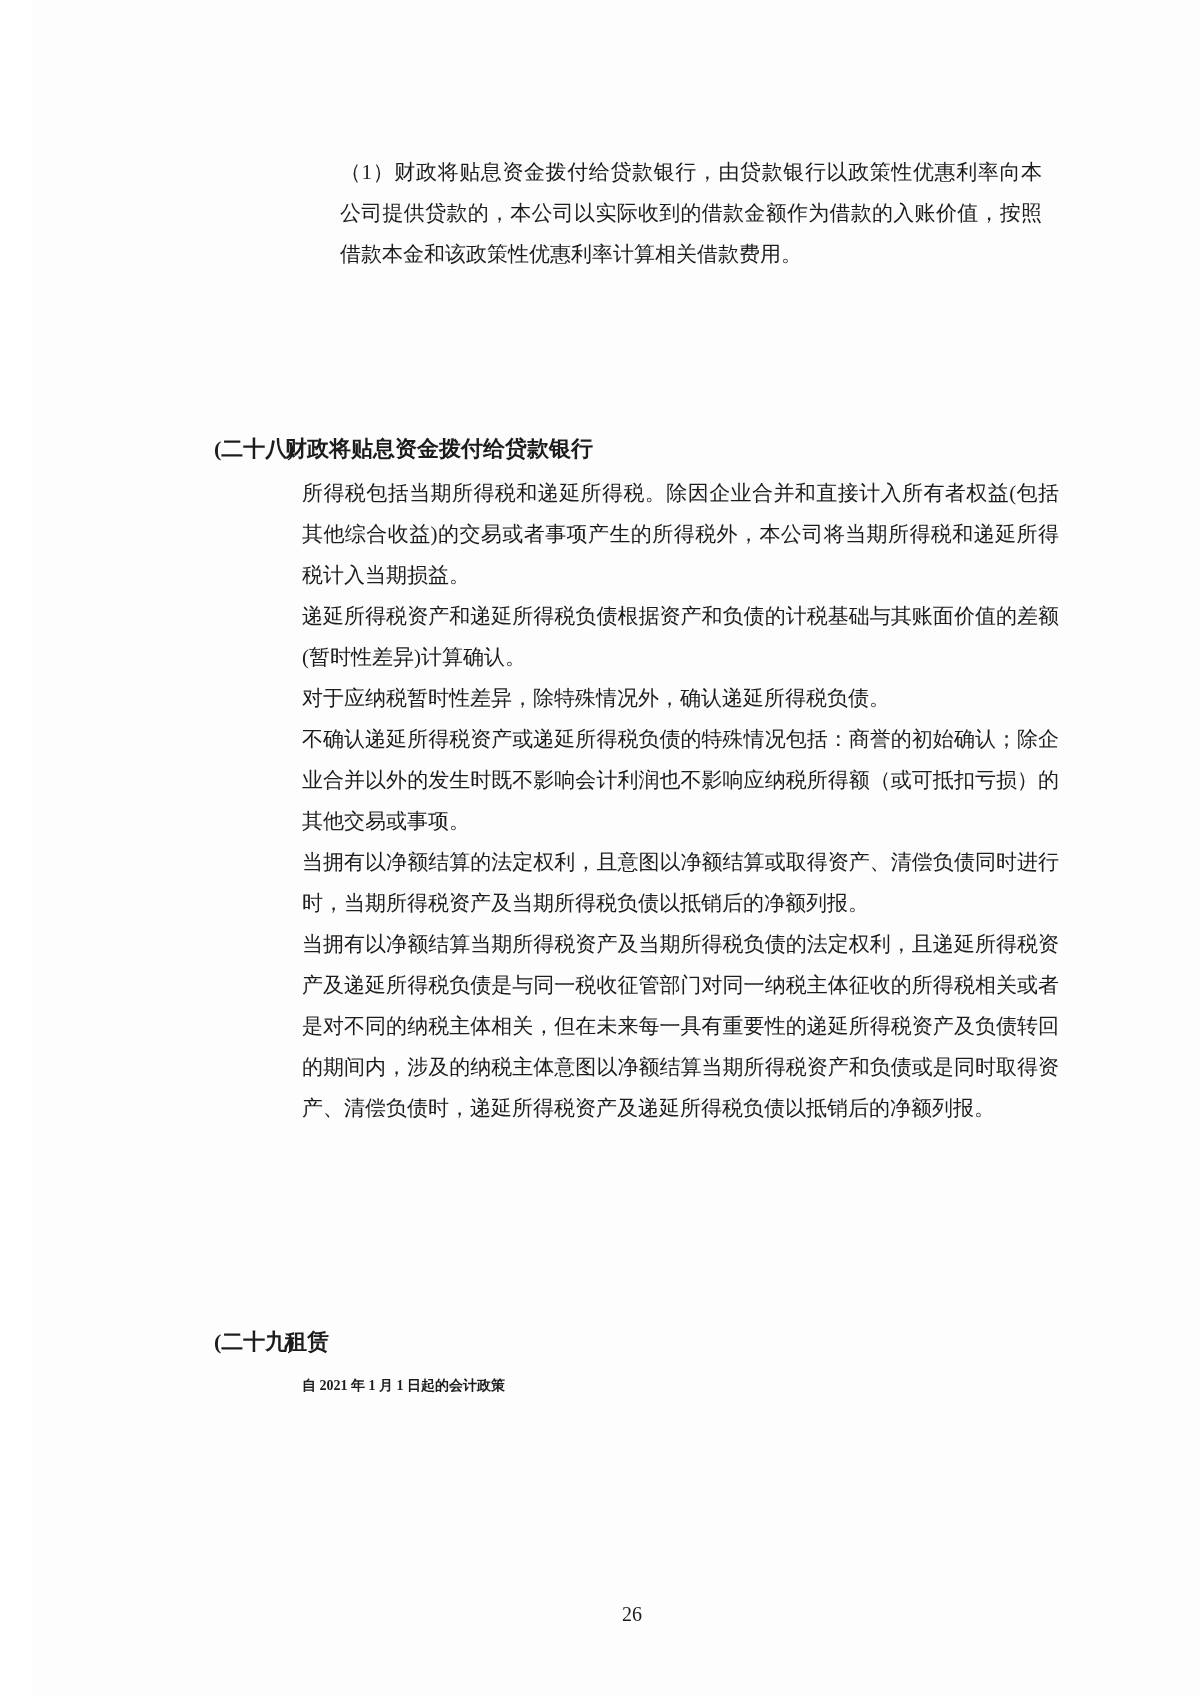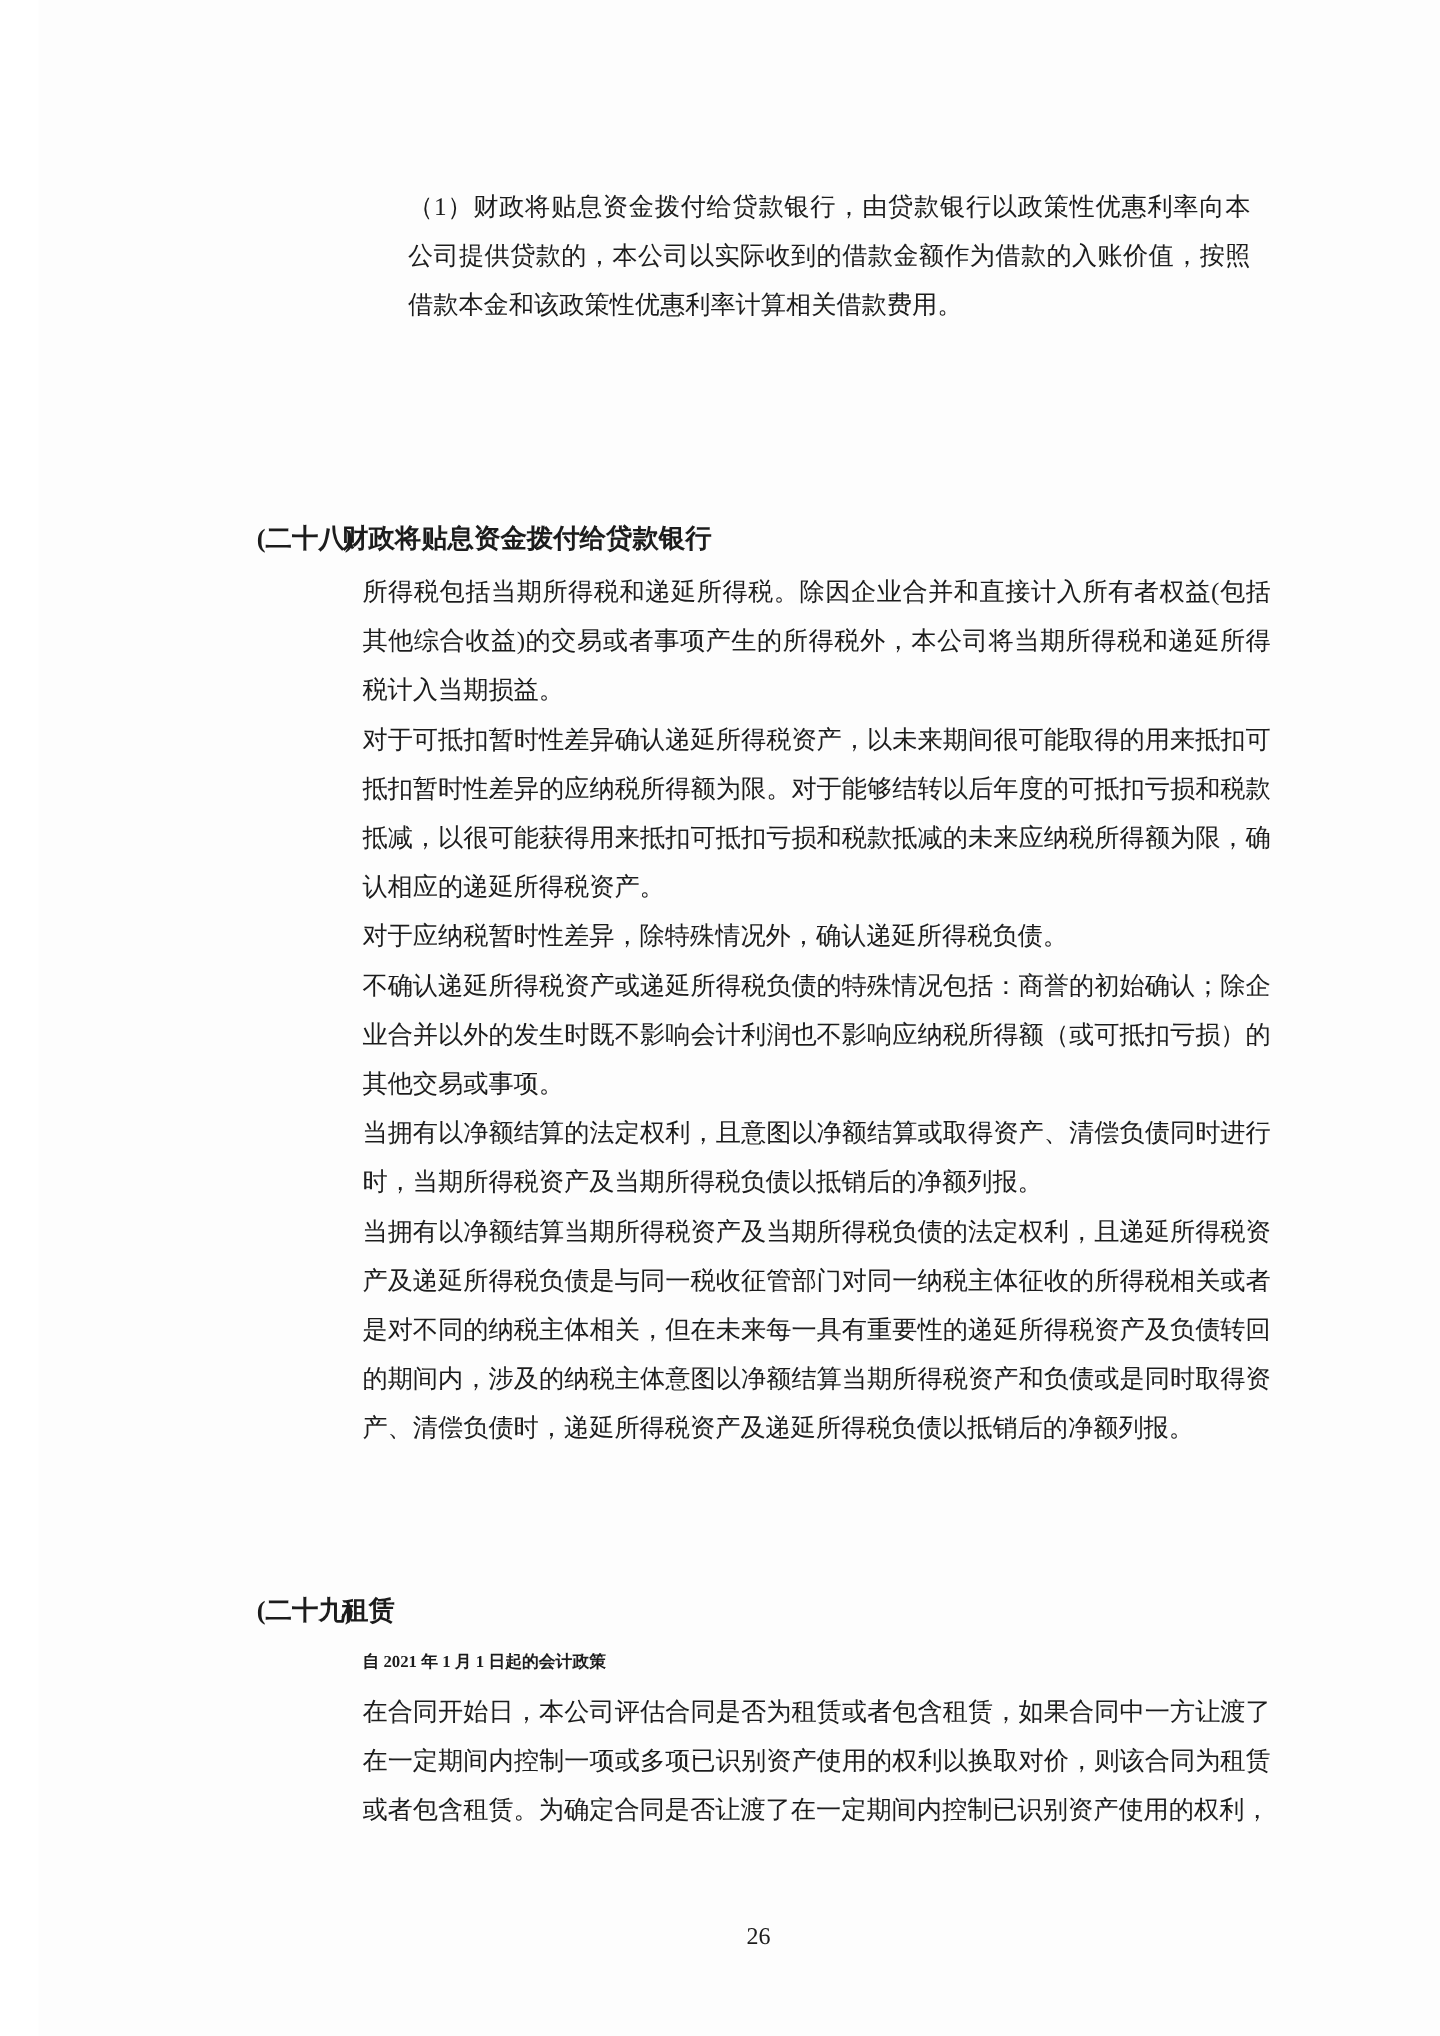--- a/index.html
+++ b/index.html
@@ -86,34 +86,33 @@
     <p class="para">（1）财政将贴息资金拨付给贷款银行，由贷款银行以政策性优惠利率向本公司提供贷款的，本公司以实际收到的借款金额作为借款的入账价值，按照借款本金和该政策性优惠利率计算相关借款费用。</p>
   </section>
 
   <div class="sec-heading" id="heading-28">
     <span class="sec-num">(二十八)</span>
     <span class="sec-title">财政将贴息资金拨付给贷款银行</span>
   </div>
 
   <section class="body-block" id="body-28">
     <p class="para">所得税包括当期所得税和递延所得税。除因企业合并和直接计入所有者权益(包括其他综合收益)的交易或者事项产生的所得税外，本公司将当期所得税和递延所得税计入当期损益。</p>
-    <p class="para">对于可抵扣暂时性差异确认递延所得税资产，以未来期间很可能取得的用来抵扣可抵扣暂时性差异的应纳税所得额为限。对于能够结转以后年度的可抵扣亏损和税款抵减，以很可能获得用来抵扣可抵扣亏损和税款抵减的未来应纳税所得额为限，确认相应的递延所得税资产。</p>
+    <p class="para">递延所得税资产和递延所得税负债根据资产和负债的计税基础与其账面价值的差额(暂时性差异)计算确认。</p>
     <p class="para">对于应纳税暂时性差异，除特殊情况外，确认递延所得税负债。</p>
     <p class="para">不确认递延所得税资产或递延所得税负债的特殊情况包括：商誉的初始确认；除企业合并以外的发生时既不影响会计利润也不影响应纳税所得额（或可抵扣亏损）的其他交易或事项。</p>
     <p class="para">当拥有以净额结算的法定权利，且意图以净额结算或取得资产、清偿负债同时进行时，当期所得税资产及当期所得税负债以抵销后的净额列报。</p>
     <p class="para">当拥有以净额结算当期所得税资产及当期所得税负债的法定权利，且递延所得税资产及递延所得税负债是与同一税收征管部门对同一纳税主体征收的所得税相关或者是对不同的纳税主体相关，但在未来每一具有重要性的递延所得税资产及负债转回的期间内，涉及的纳税主体意图以净额结算当期所得税资产和负债或是同时取得资产、清偿负债时，递延所得税资产及递延所得税负债以抵销后的净额列报。</p>
   </section>
 
   <div class="sec-heading" id="heading-29">
     <span class="sec-num">(二十九)</span>
     <span class="sec-title">租赁</span>
   </div>
 
   <section class="body-block" id="body-29">
     <h3 class="subheading">自 2021 年 1 月 1 日起的会计政策</h3>
-    <p class="para">在合同开始日，本公司评估合同是否为租赁或者包含租赁，如果合同中一方让渡了在一定期间内控制一项或多项已识别资产使用的权利以换取对价，则该合同为租赁或者包含租赁。为确定合同是否让渡了在一定期间内控制已识别资产使用的权利，</p>
   </section>
 
   <div class="page-footer">
     <span class="page-number">26</span>
   </div>
 
 </div>
 
 </body></html>

